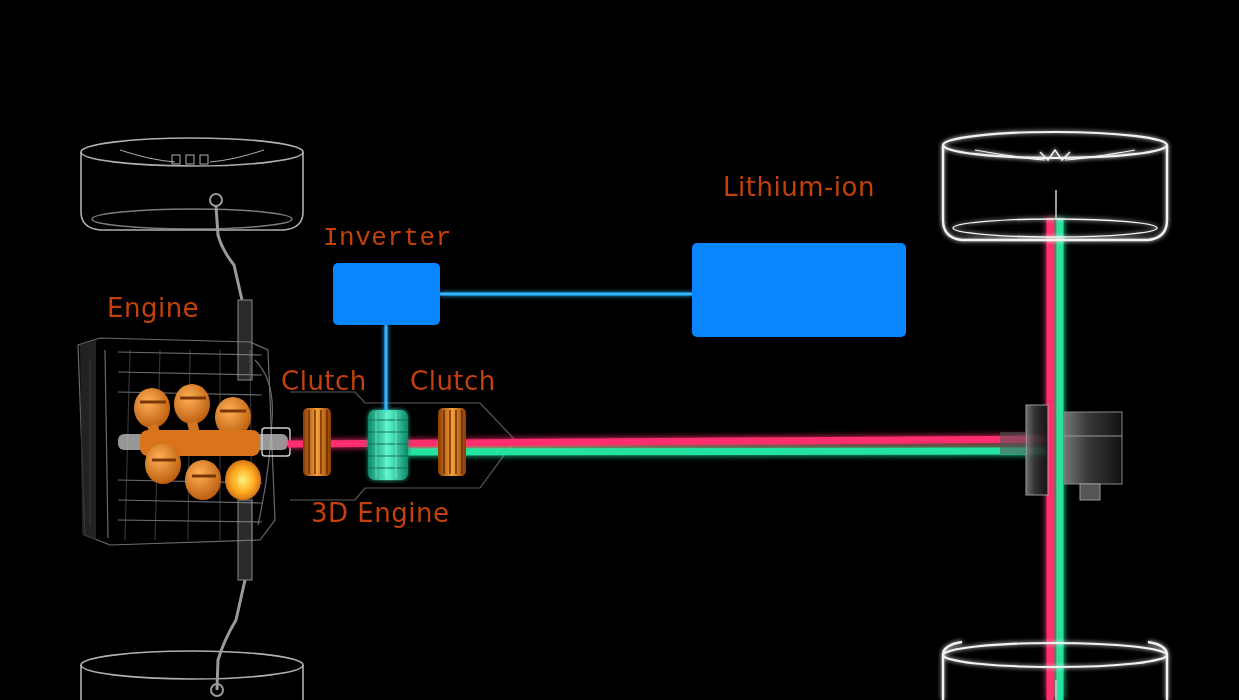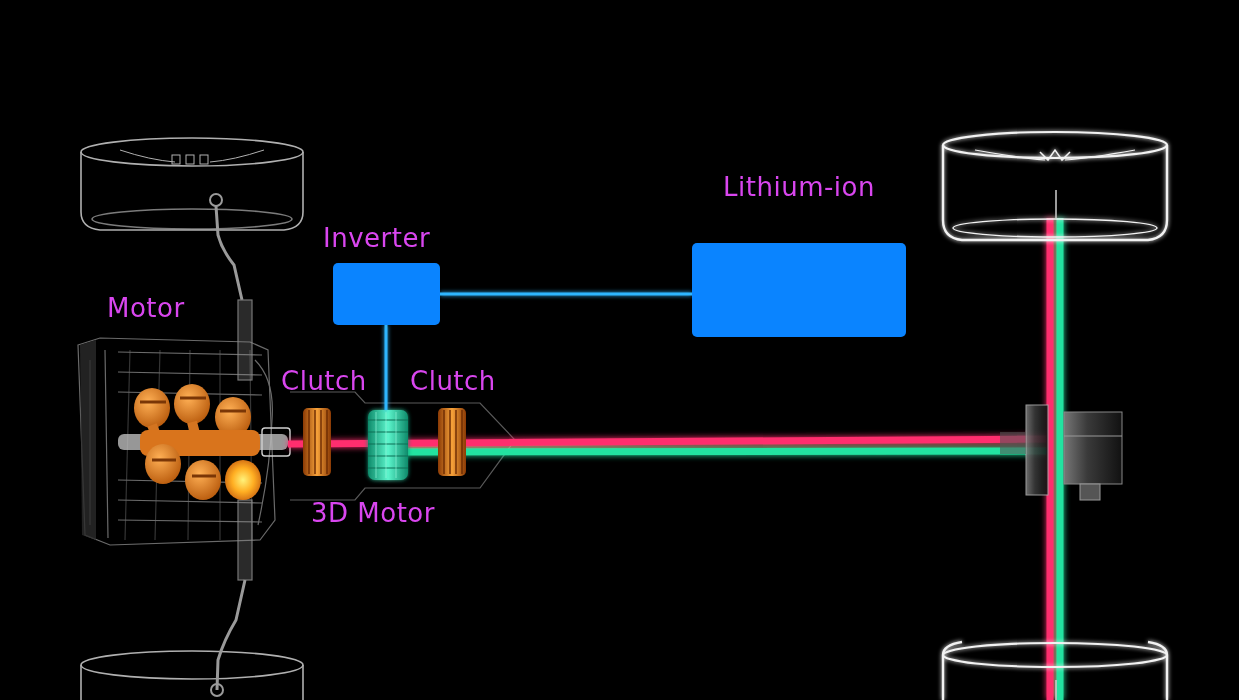--- a/index.html
+++ b/index.html
@@ -1,18 +1,18 @@
 <!DOCTYPE html>
 <html><head>
 <meta charset="utf-8">
 <style>
   html, body { margin: 0; padding: 0; background: #000; }
   body { width: 1239px; height: 700px; overflow: hidden; position: relative; font-family: "DejaVu Sans", sans-serif; }
   #stage { position: absolute; left: 0; top: 0; width: 1239px; height: 700px; background: #000; }
-  .label { position: absolute; color: #d946ef; font-size: 26px; letter-spacing: 0.5px; line-height: 30px; white-space: nowrap; }
+  .label { position: absolute; color: #c2410c; font-size: 26px; letter-spacing: 0.5px; line-height: 30px; white-space: nowrap; }
   .label.center { text-align: center; }
   .box { position: absolute; border-radius: 5px; }
 </style>
 </head>
 <body>
 
 <div id="stage">
   <svg id="art" width="1239" height="700" viewBox="0 0 1239 700" style="position:absolute;left:0;top:0">
     <defs>
       <filter id="glow" x="-50%" y="-50%" width="200%" height="200%">
@@ -151,21 +151,21 @@
       <rect x="1064" y="412" width="58" height="72" fill="url(#diffGrad)" stroke="#888" stroke-width="1"></rect>
       <rect x="1080" y="484" width="20" height="16" fill="#555" stroke="#999" stroke-width="1"></rect>
       <line x1="1064" y1="436" x2="1122" y2="436" stroke="#999" stroke-width="1"></line>
       <rect x="1000" y="432" width="26" height="22" fill="#555" opacity="0.6"></rect>
     </g>
   </svg>
 
   <div class="box" style="left:333px;top:263px;width:107px;height:62px;background:#0a84ff;"></div>
   <div class="box" style="left:692px;top:243px;width:214px;height:94px;background:#0a84ff;"></div>
 
-  <div class="label" style="left:107px;top:293px;">Motor</div>
-  <div class="label" style="left:323px;top:223px;">Inverter</div>
+  <div class="label" style="left:107px;top:293px;">Engine</div>
+  <div class="label" style="left:323px;top:223px;font-family:Liberation Mono, monospace;">Inverter</div>
   <div class="label center" style="left:690px;top:172px;width:218px;">
     <div>Lithium-ion</div>
   </div>
   <div class="label" style="left:281px;top:366px;">Clutch</div>
   <div class="label" style="left:410px;top:366px;">Clutch</div>
-  <div class="label" style="left:311px;top:498px;">3D Motor</div>
+  <div class="label" style="left:311px;top:498px;">3D Engine</div>
 </div>
 
 </body></html>

